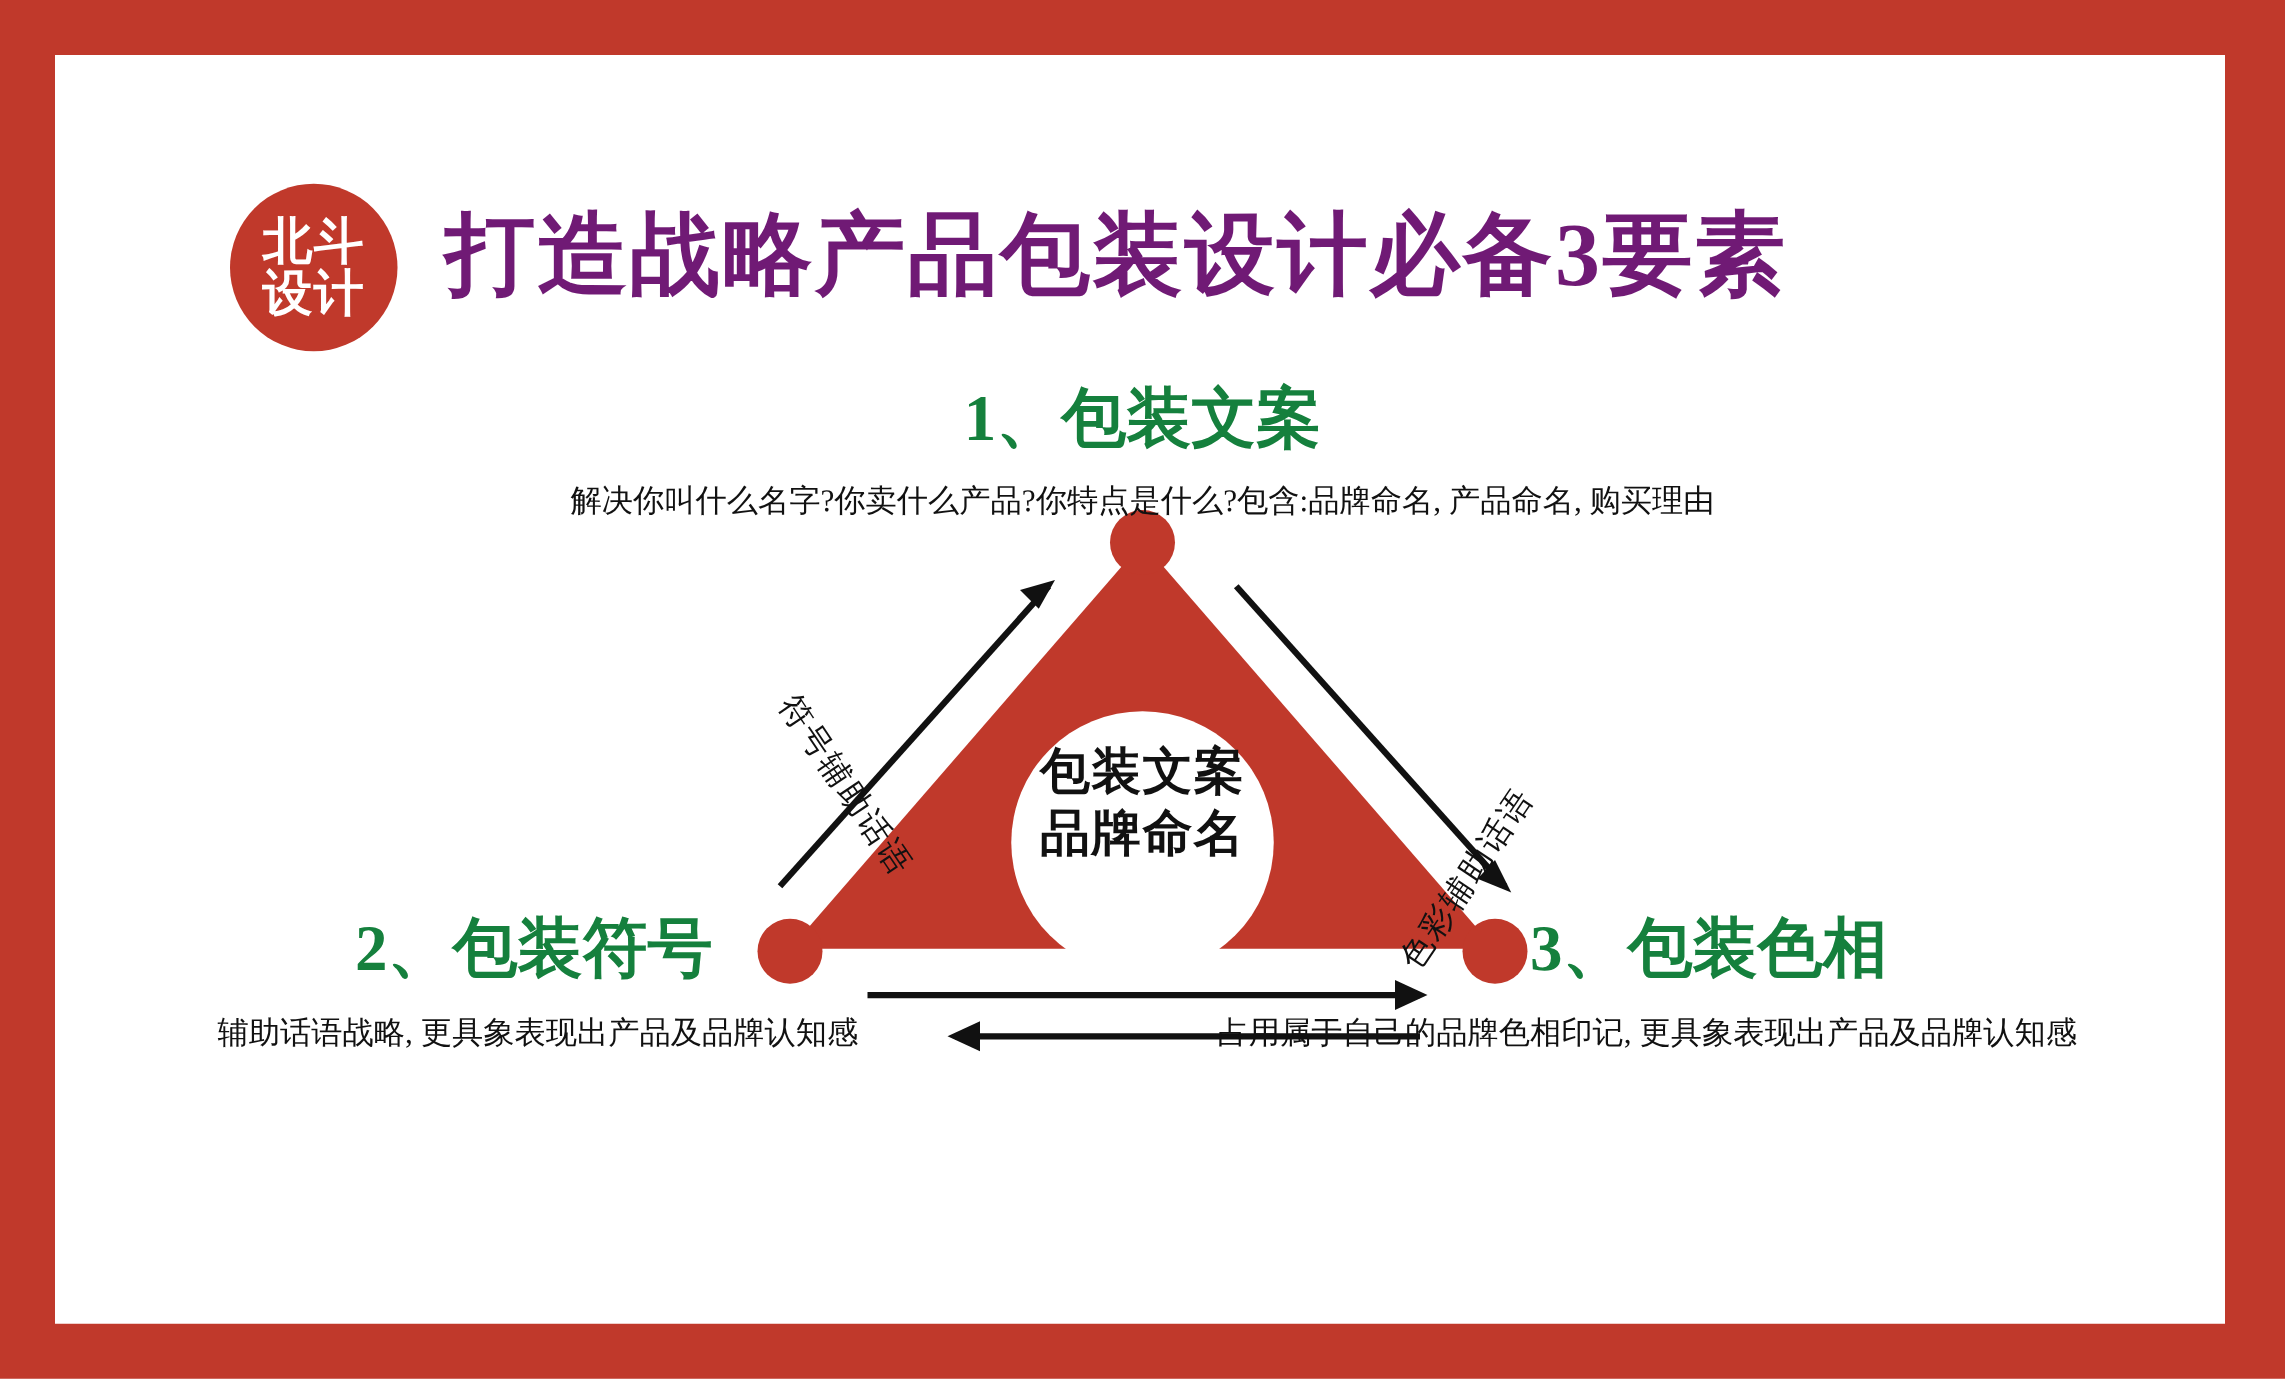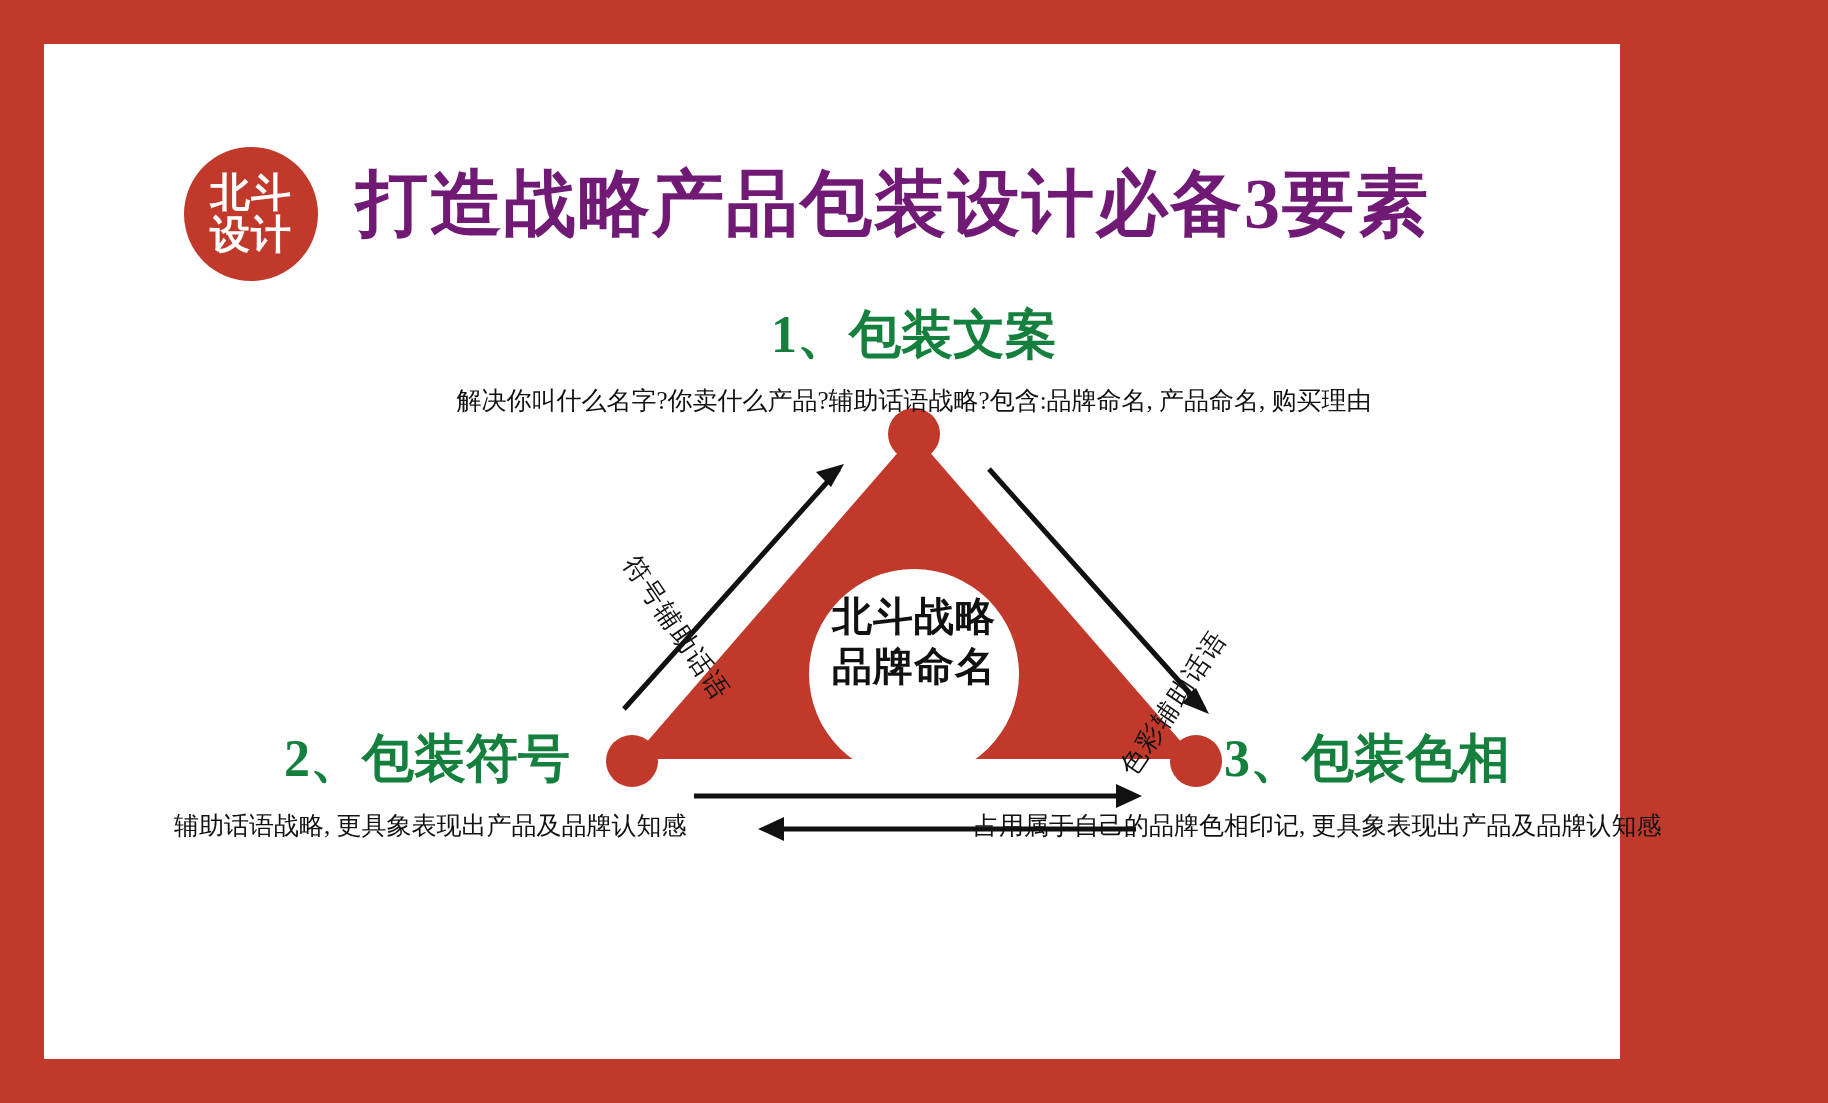--- a/index.html
+++ b/index.html
@@ -19,21 +19,21 @@
     width: 1828px;
     height: 1103px;
     background: #C0392B;
     box-sizing: border-box;
   }
 
   .inner {
     position: absolute;
     left: 44px;
     top: 44px;
-    width: 1576px;
+    width: 1736px;
     height: 1015px;
     background: #ffffff;
   }
 
   
   .logo {
     position: absolute;
     left: 140px;
     top: 103px;
     width: 134px;
@@ -176,29 +176,29 @@
           <polygon points="1098,512 1072,500 1072,524" fill="#111111"></polygon>
         </g>
 
         <g>
           <line x1="720" y1="545" x2="1092" y2="545" stroke="#111111" stroke-width="5"></line>
           <polygon points="714,545 740,533 740,557" fill="#111111"></polygon>
         </g>
       </svg>
 
       <div class="center-label">
-        <div>北斗战略</div>
+        <div>包装文案</div>
         <div>品牌命名</div>
       </div>
 
       <div class="edge-label" id="edge-left">符号辅助话语</div>
       <div class="edge-label" id="edge-right">色彩辅助话语</div>
 
       <div class="node-title" id="top-title">1、包装文案</div>
-      <div class="node-desc" id="top-desc">解决你叫什么名字?你卖什么产品?辅助话语战略?包含:品牌命名, 产品命名, 购买理由</div>
+      <div class="node-desc" id="top-desc">解决你叫什么名字?你卖什么产品?你特点是什么?包含:品牌命名, 产品命名, 购买理由</div>
 
       <div class="node-title" id="left-title">2、包装符号</div>
       <div class="node-desc" id="left-desc">辅助话语战略, 更具象表现出产品及品牌认知感</div>
 
       <div class="node-title" id="right-title">3、包装色相</div>
       <div class="node-desc" id="right-desc">占用属于自己的品牌色相印记, 更具象表现出产品及品牌认知感</div>
 
     </div>
   </div>
 </div>

